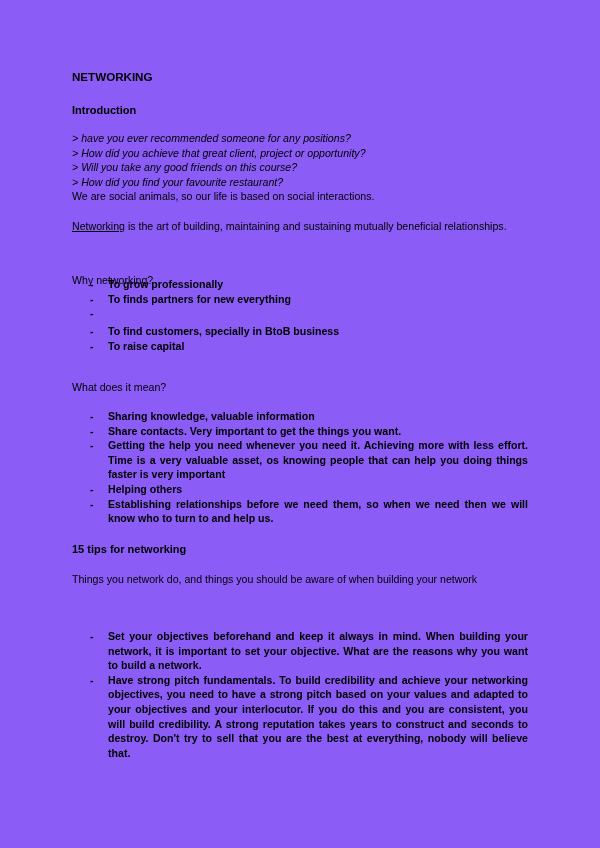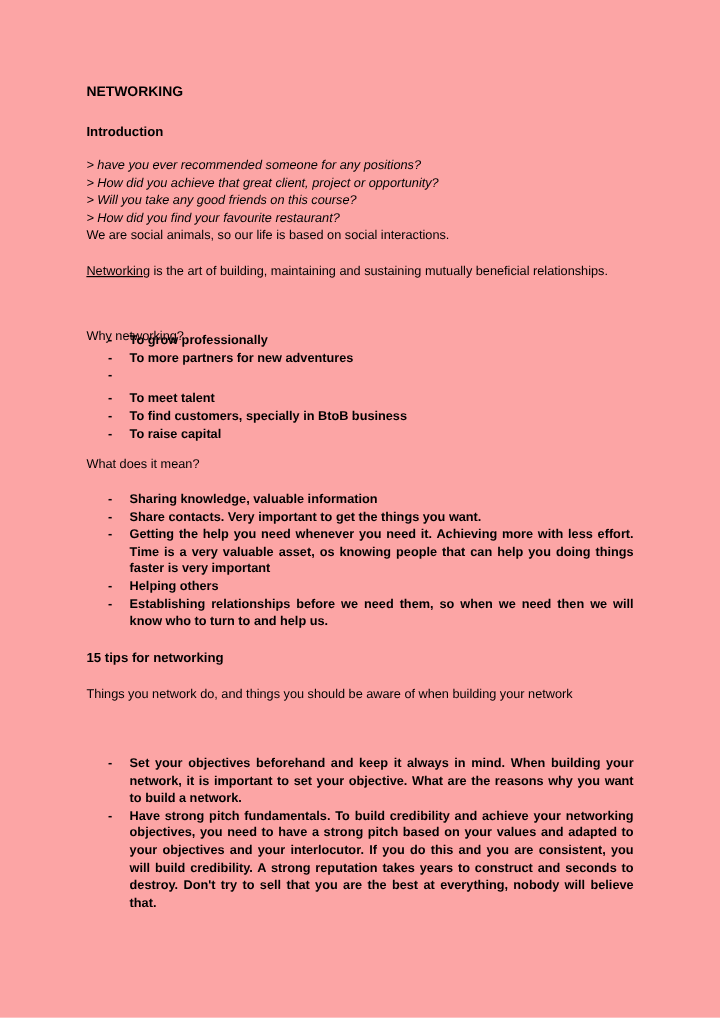--- a/index.html
+++ b/index.html
@@ -1,18 +1,18 @@
 <!DOCTYPE html>
 <html><head>
 <meta charset="utf-8">
 <style>
   html, body { margin:0; padding:0; background:#ffffff; }
   body { width:600px; height:848px; position:relative; overflow:hidden;
          font-family:"Liberation Sans", sans-serif; color:#000; }
-  .page { position:absolute; left:0; top:0; width:600px; height:848px; background:#fca5a5; }
+  .page { position:absolute; left:0; top:0; width:600px; height:848px; background:#8b5cf6; }
   .blk { position:absolute; left:72px; width:456px; font-size:10.6px; line-height:14.6px; white-space:nowrap; }
   .title { font-weight:bold; font-size:11.6px; }
   .h { font-weight:bold; font-size:11px; }
   .it { font-style:italic; }
   .u { text-decoration:underline; }
   ul.dash { position:absolute; left:72px; width:456px; margin:0; padding:0; list-style:none;
             font-size:10.6px; line-height:14.6px; }
   ul.dash li { position:relative; padding-left:36px; text-align:justify; text-align-last:left;font-weight:bold; }
   ul.dash li::before { content:"-"; position:absolute; left:18px; top:0; }
   ul.dash li .empty { display:inline-block; height:14.6px; }
@@ -36,23 +36,22 @@
   </div>
 
   <div class="blk" style="top:219px;">
     <span class="u">Networking</span><span> is the art of building, maintaining and sustaining mutually beneficial relationships.</span>
   </div>
 
   <div class="blk" style="top:251px;margin-top:22px;">Why networking?</div>
 
   <ul class="dash" style="top:277px;">
     <li><span>To grow professionally</span></li>
-    <li><span>To more partners for new adventures</span></li>
+    <li><span>To finds partners for new everything</span></li>
     <li><span class="empty"></span></li>
-    <li><span>To meet talent</span></li>
     <li><span>To find customers, specially in BtoB business</span></li>
     <li><span>To raise capital</span></li>
   </ul>
 
   <div class="blk" style="top:380px;">What does it mean?</div>
 
   <ul class="dash" style="top:409px;">
     <li><span>Sharing knowledge, valuable information</span></li>
     <li><span>Share contacts. Very important to get the things you want.</span></li>
     <li><span>Getting the help you need whenever you need it. Achieving more with less effort. Time is a very valuable asset, os knowing people that can help you doing things faster is very important</span></li>

